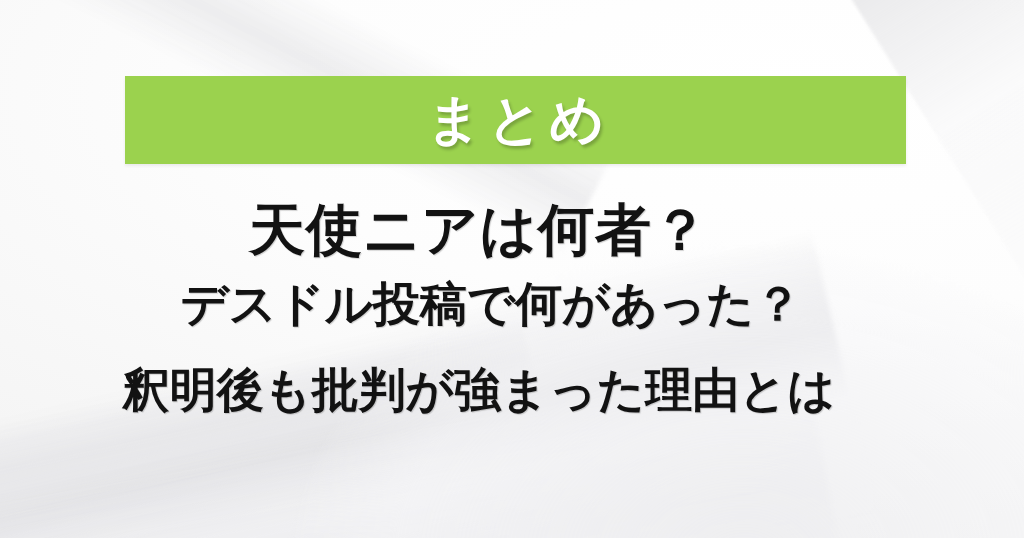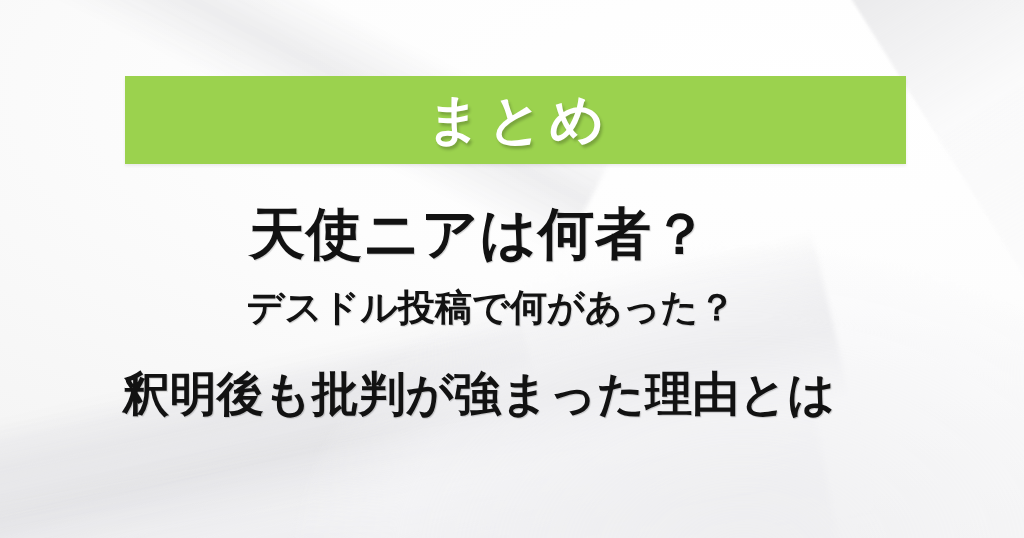--- a/index.html
+++ b/index.html
@@ -164,38 +164,38 @@
   }
 
   
   .headline {
     position: absolute;
     left: 0;
     top: 196px;
     width: 958px;
     text-align: center;
     color: #121212;
-    font-family: Liberation Serif, serif;
+    font-family: Liberation Mono, monospace;
     font-weight: 700;
   }
 
   .headline-line {
     display: block;
     white-space: nowrap;
     text-shadow: 1px 1px 1px rgba(0,0,0,0.18);
   }
 
   .line-1 {
     font-size: 56px;
     line-height: 76px;
     letter-spacing: 1px;
   }
 
   .line-2 {
-    font-size: 37px;
+    font-size: 47px;
     line-height: 72px;
     letter-spacing: 0px;
     margin-left: 24px;
   }
 
   .line-3 {
     font-size: 47px;
     line-height: 72px;
     letter-spacing: 0px;
     margin-top: 14px;

